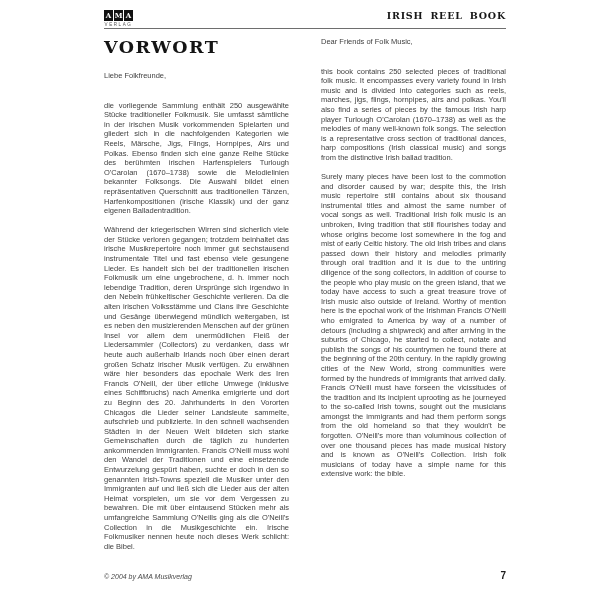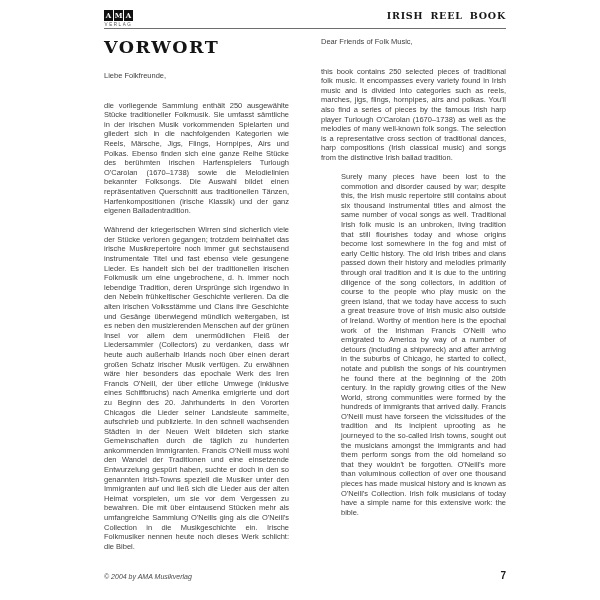--- a/index.html
+++ b/index.html
@@ -55,21 +55,21 @@
     font-weight: bold; font-size: 17.5px; color: #141414;
     letter-spacing: 1.5px; margin: 0 0 14px 0; white-space: nowrap;
   }
   .col p {
     margin: 0 0 9.5px 0;
     font-size: 7.5px; line-height: 9.6px;
     text-align: justify;
     color: #3f3f3f;
   }
   .col p.greeting { margin-bottom: 20px; text-align: left; }
-  .col p.extra-gap { margin-top: 9.5px; margin-left: 20px; }
+  .col p.extra-gap { margin-top: 9.5px; }
   
   .footer {
     position: absolute; left: 104px; right: 94px; top: 570px;
     display: flex; justify-content: space-between; align-items: baseline;
   }
   .copyright { font-style: italic; font-size: 7px; color: #4a4a4a; }
   .page-number { font-weight: bold; font-size: 10px; color: #1c1c1c; }
 </style>
 </head>
 <body>

